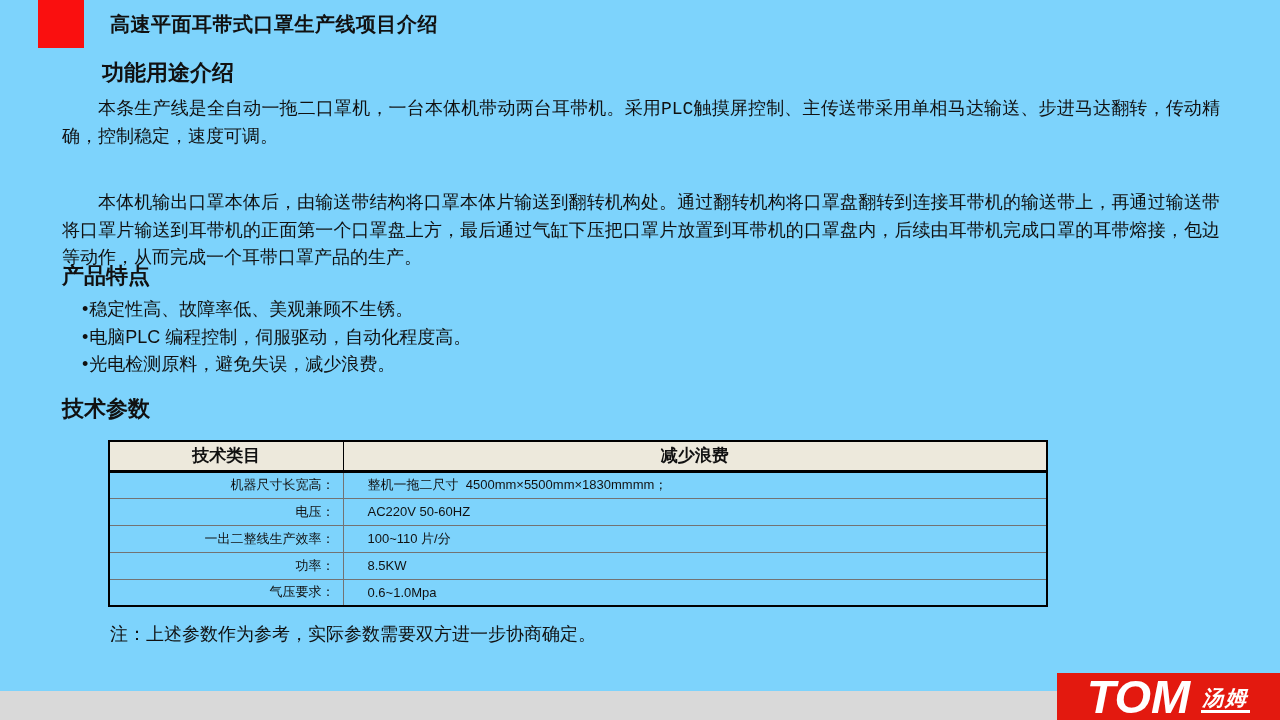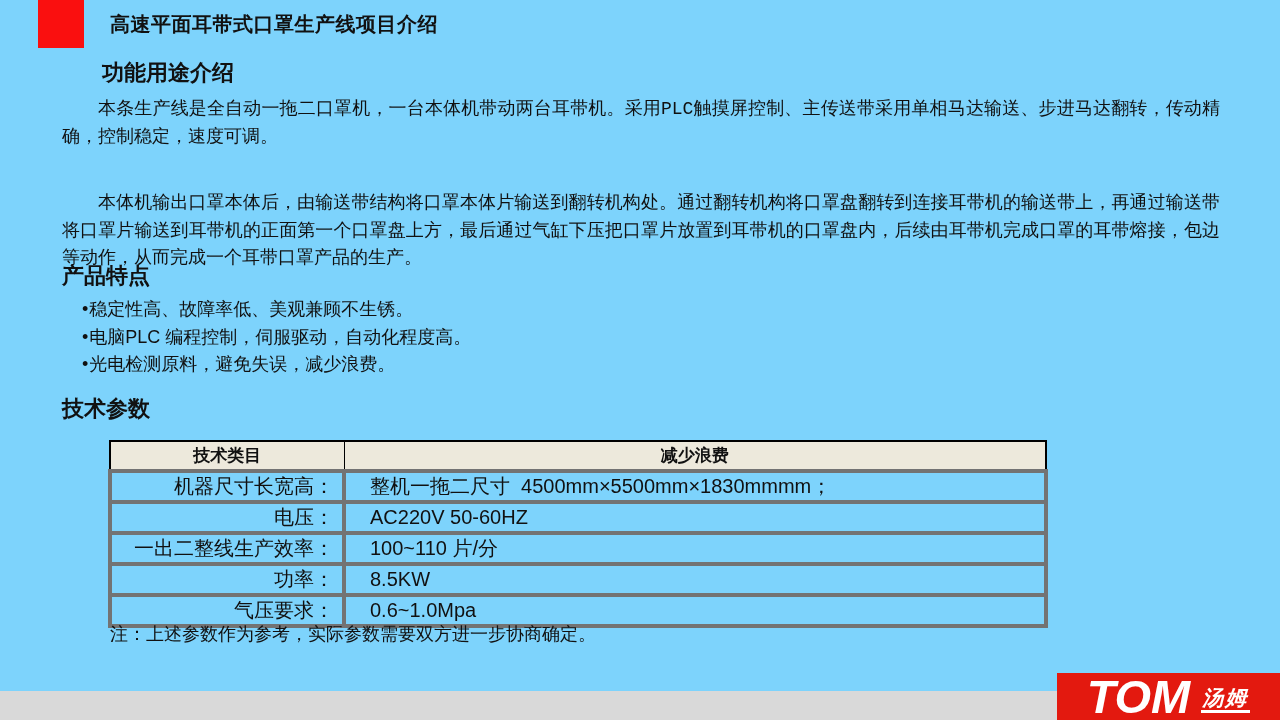--- a/index.html
+++ b/index.html
@@ -83,23 +83,23 @@
     background: var(--table-header-bg);
     border: 1px solid #000;
     border-top: 2px solid #000;
     border-bottom: 3px solid #000;
     height: 30px;
     font-size: 17px;
     font-weight: bold;
     text-align: center;
   }
   .spec-table td {
-    border: 4px solid #737373;
+    border: 1px solid #737373;
     height: 27px;
-    font-size: 20px;
+    font-size: 13px;
     vertical-align: middle;
   }
   .spec-table td.cell-label {
     width: 234px;
     text-align: right;
     padding-right: 8px;
   }
   .spec-table td.cell-value {
     text-align: left;
     padding-left: 24px;

